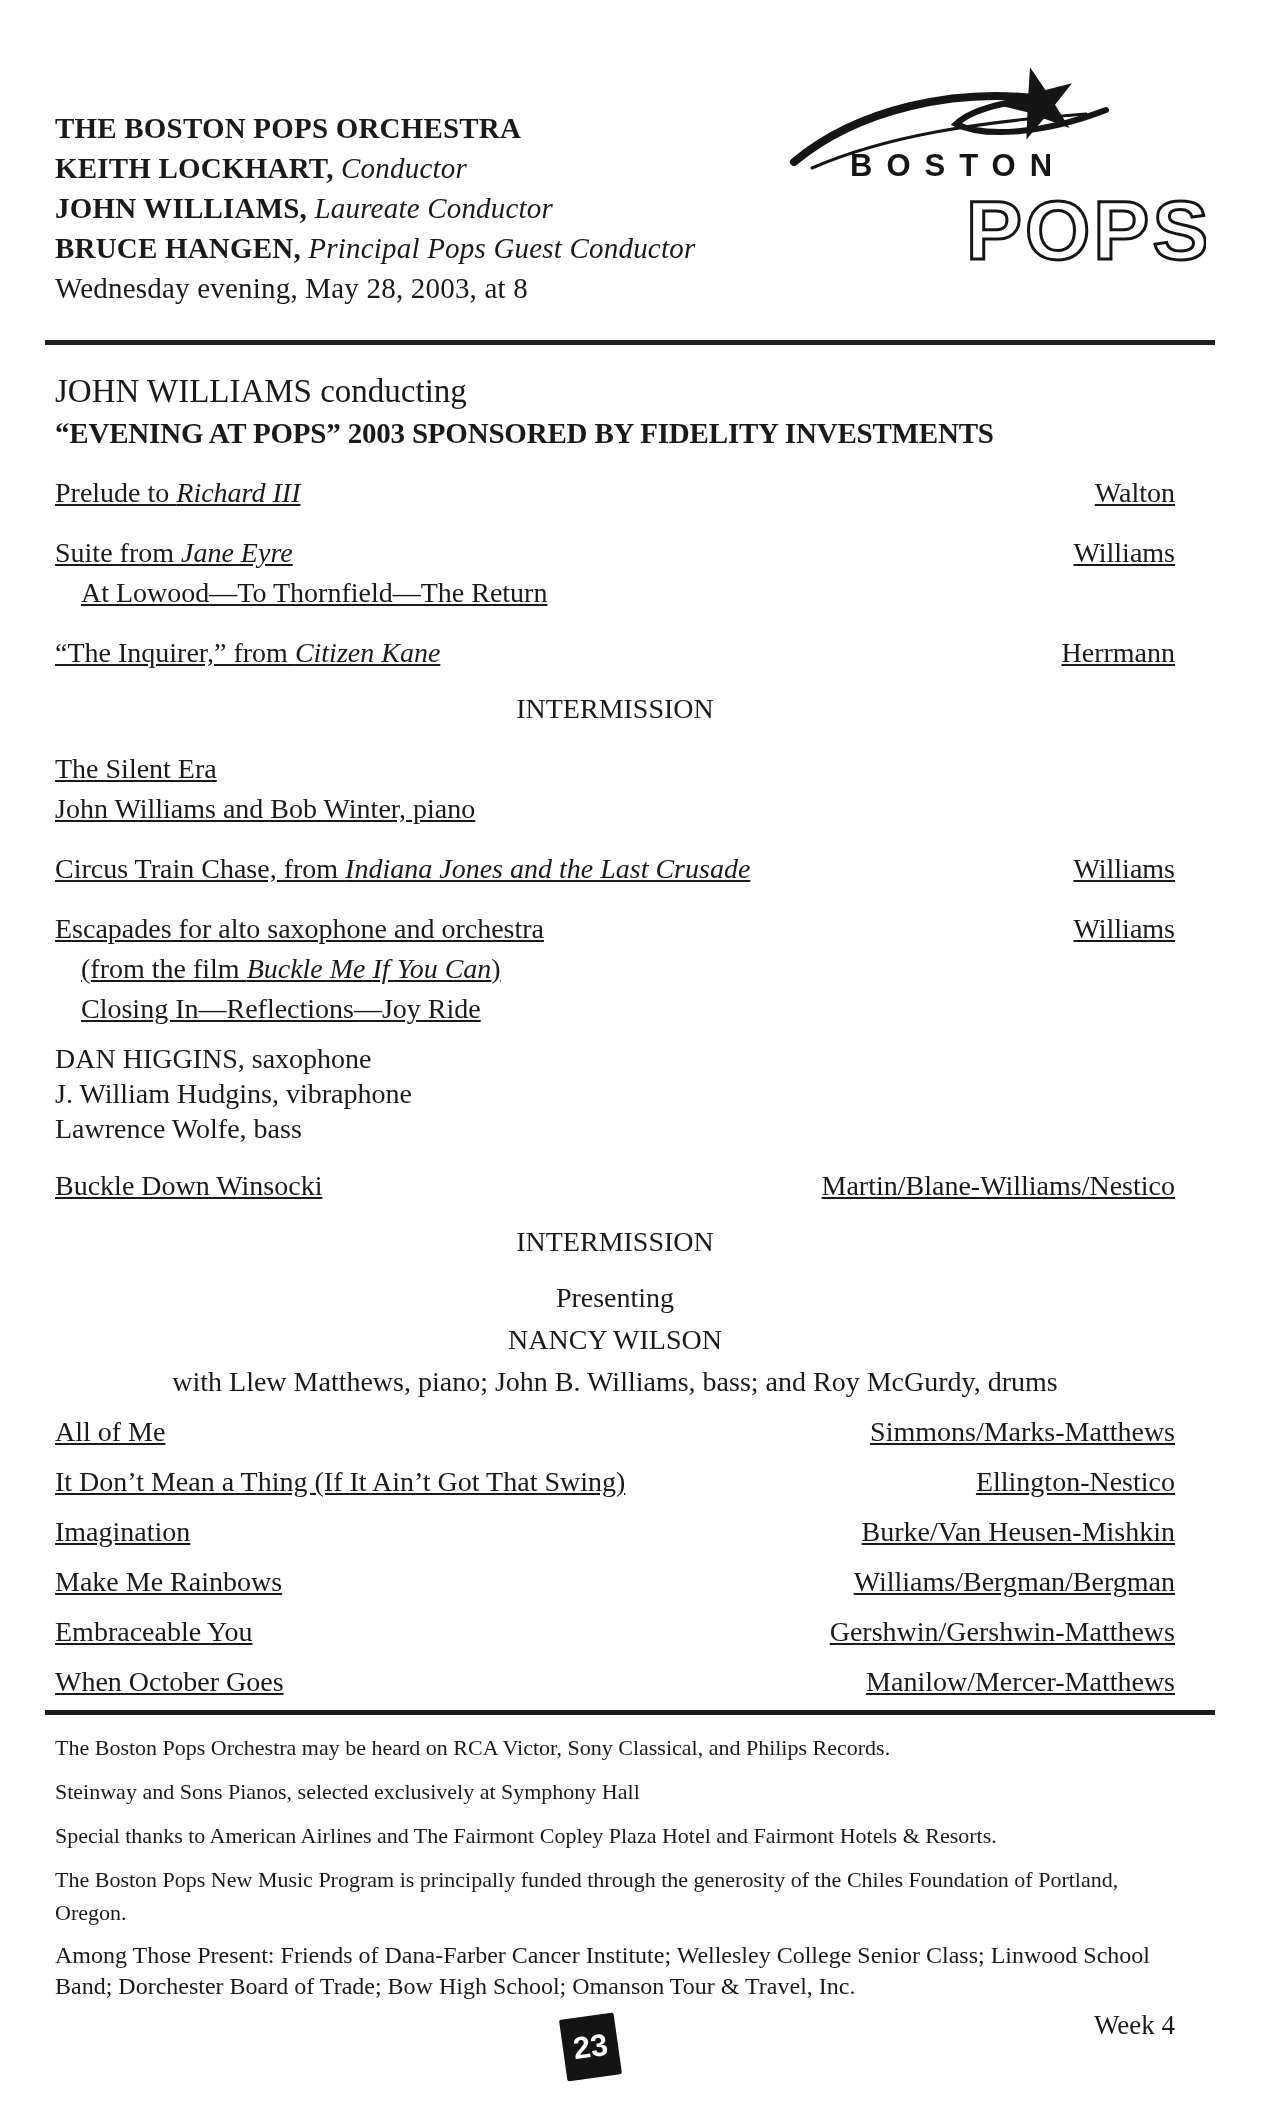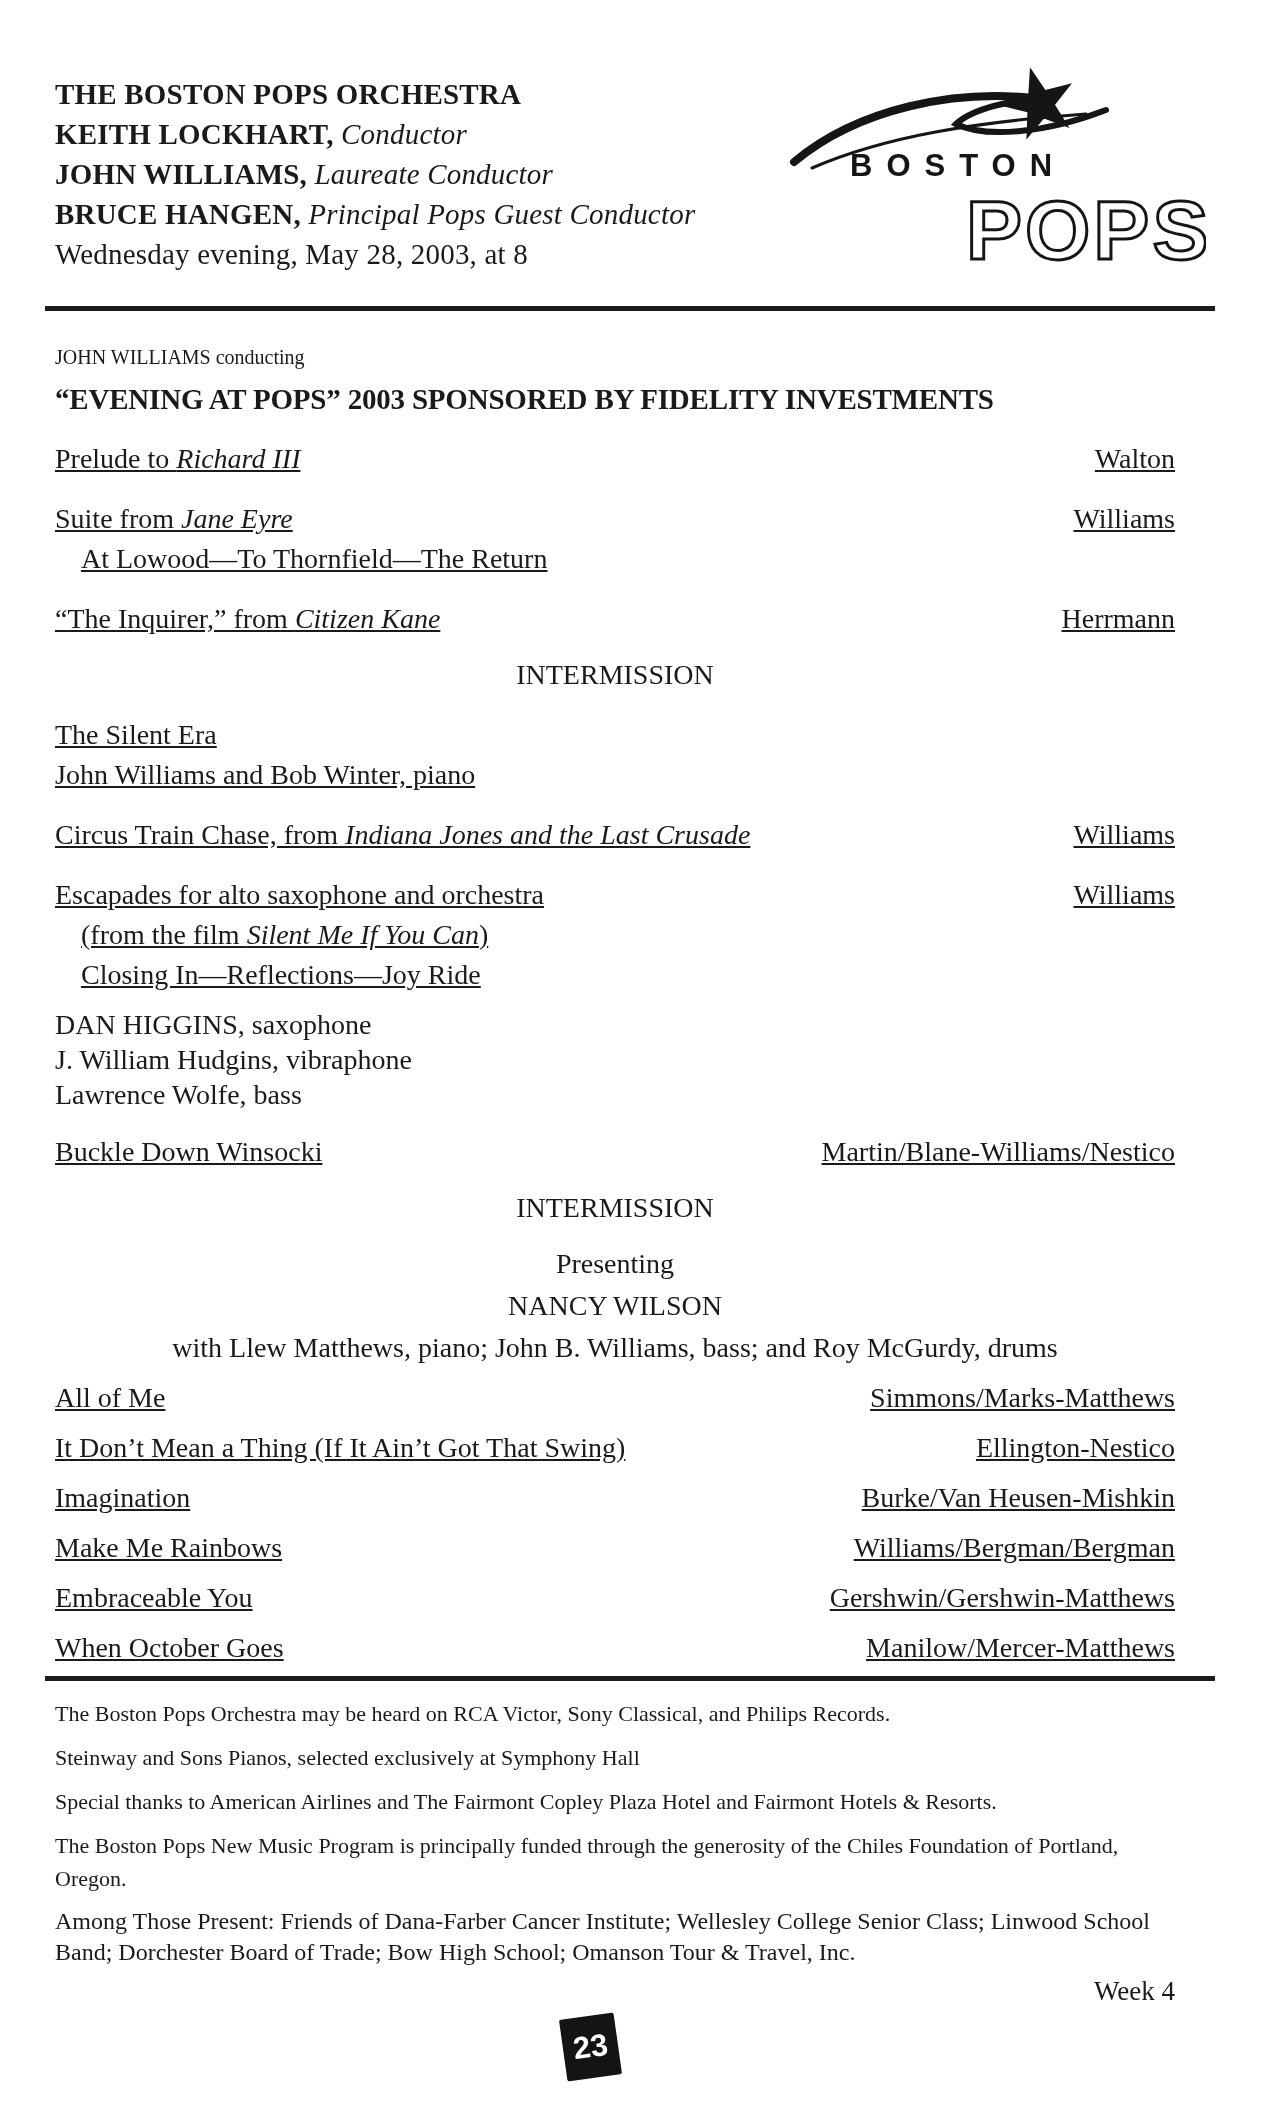--- a/index.html
+++ b/index.html
@@ -5,35 +5,35 @@
   html,body{margin:0;padding:0;background:#e8e8e8;}
   .page{
     position:relative;
     width:1266px;height:2102px;
     background:#ffffff;
     overflow:hidden;
     font-family:"Liberation Serif","DejaVu Serif",serif;
     color:#1a1a1a;
     margin:0 auto;
   }
-  .content{padding:74px 91px 0 55px;}
+  .content{padding:108px 91px 0 55px;}
 
   
   .hline{font-size:29px;line-height:40px;letter-spacing:.2px;}
   .hline .bd{font-weight:bold;}
   .hline .it{font-style:italic;}
   .header-block .hline:nth-child(-n+4) > span:first-child{font-weight:bold;}
 
   
   .rule{height:5px;background:#1c1c1c;margin-left:-10px;margin-right:-40px;}
   .rule.top{margin-top:32px;}
   .rule.bottom{margin-top:8px;}
 
   
-  .conducting{margin-top:26px;font-size:20px;line-height:40px;}
+  .conducting{margin-top:26px;font-size:33px;line-height:40px;}
   .sponsor{margin-top:2px;font-size:29px;line-height:40px;font-weight:bold;letter-spacing:-.2px;}
 
   .b-item{margin-top:20px;}
   .b-song{margin-top:10px;}
   .prow{display:flex;align-items:baseline;text-decoration:underline;}
   .ptitle{flex:1 1 auto;font-size:28px;line-height:40px;}
   .ptitle .it{font-style:italic;}
   .psub.ind{padding-left:26px;}
   .pcomposer{flex:0 0 auto;margin-left:24px;font-size:28px;line-height:40px;white-space:nowrap;}
 
@@ -132,21 +132,21 @@
             <div class="ptitle">
               <div class="tline"><span>Circus Train Chase, from </span><span class="it ">Indiana Jones and the Last Crusade</span></div>
             </div>
             <div class="pcomposer">Williams</div>
           </div>
         </div>
         <div class="b-item">
           <div class="prow">
             <div class="ptitle">
               <div class="tline"><span>Escapades for alto saxophone and orchestra</span></div>
-              <div class="psub ind"><span>(from the film </span><span class="it ">Silent Me If You Can</span><span>)</span></div>
+              <div class="psub ind"><span>(from the film </span><span class="it ">Buckle Me If You Can</span><span>)</span></div>
               <div class="psub ind"><span>Closing In—Reflections—Joy Ride</span></div>
             </div>
             <div class="pcomposer">Williams</div>
           </div>
         </div>
         <div class="b-performers">
           <div class="pline">DAN HIGGINS, saxophone</div>
           <div class="pline">J. William Hudgins, vibraphone</div>
           <div class="pline">Lawrence Wolfe, bass</div>
         </div>

